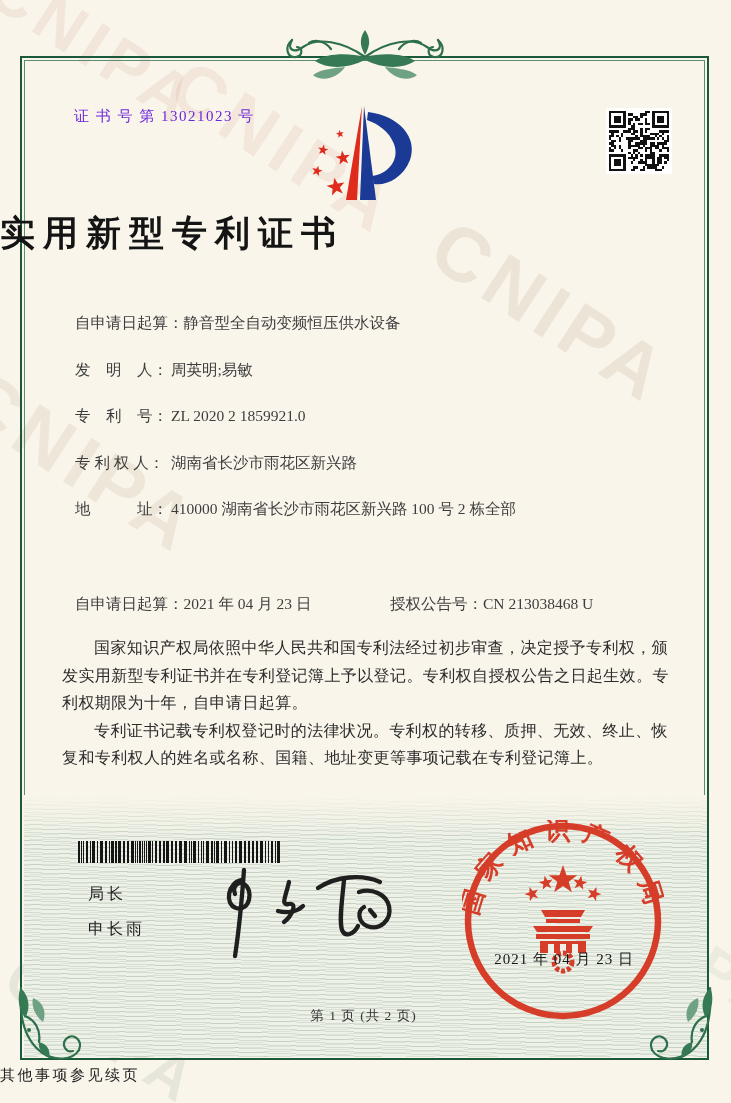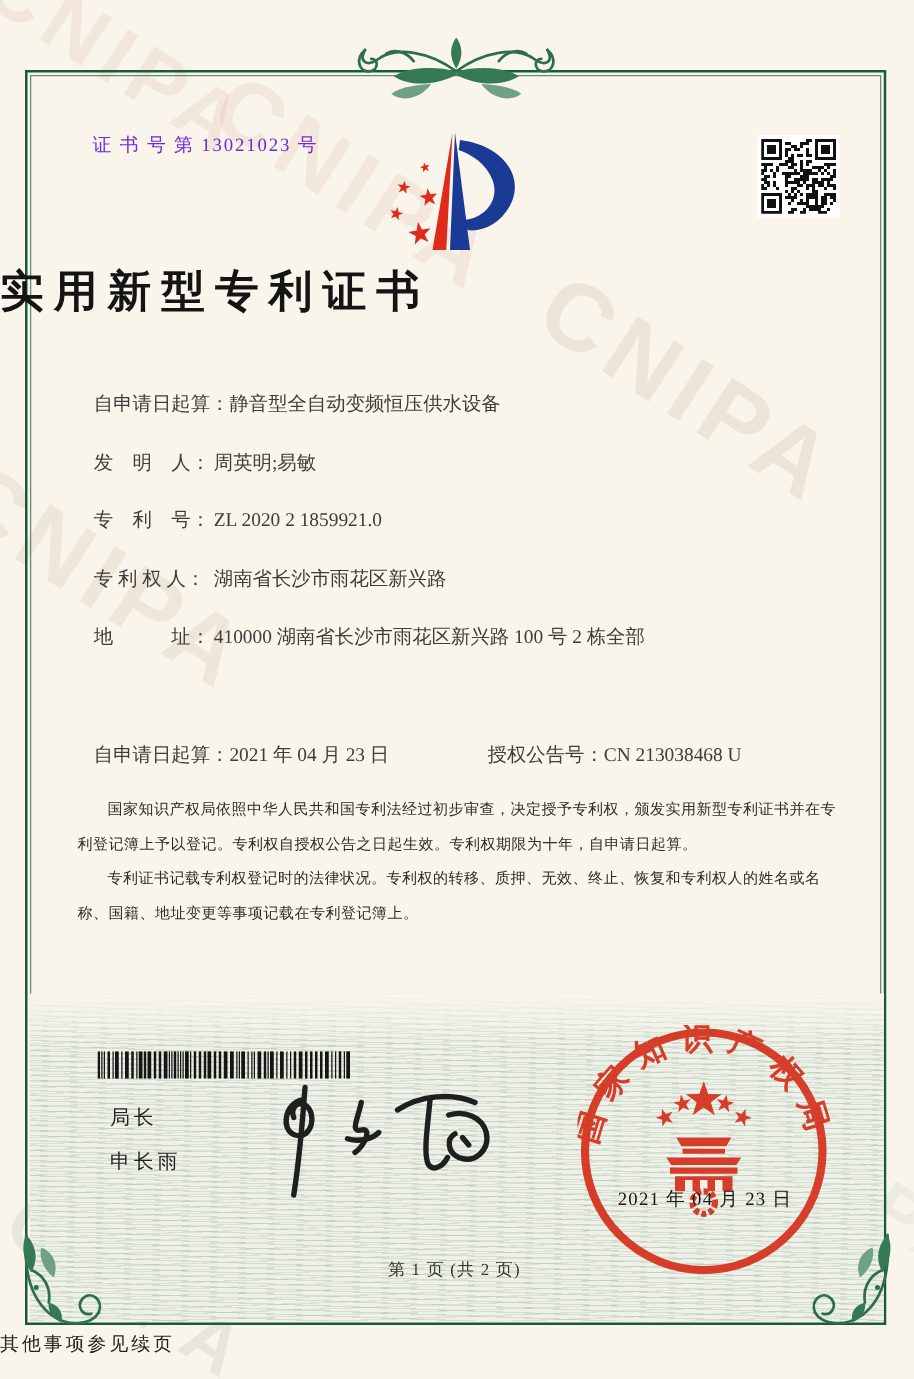--- a/index.html
+++ b/index.html
@@ -28,21 +28,21 @@
       padding:3px;box-sizing:border-box;}
   .logo{position:absolute;left:298px;top:100px;}
   .title{position:absolute;left:0;right:0;top:210px;text-align:left;font-size:35px;
          font-weight:700;letter-spacing:8px;color:#141414;}
   .fields{position:absolute;left:75px;top:313px;width:600px;font-size:15.5px;color:#3d3d3d;}
   .field{height:21px;margin-bottom:25.5px;white-space:nowrap;}
   .field .lab{display:inline-block;min-width:96px;}
   .grant-row{position:absolute;left:75px;top:594px;width:612px;font-size:15.5px;
              color:#3d3d3d;display:flex;white-space:nowrap;}
   .grant-cell1{width:315px;}
-  .paras{position:absolute;left:62px;top:634px;width:616px;font-size:12px;
+  .paras{position:absolute;left:62px;top:634px;width:616px;font-size:16px;
          line-height:27.5px;color:#2c2c2c;letter-spacing:0.4px;}
   .paras p{margin:0;text-indent:2em;}
   
   .guilloche{position:absolute;left:24px;top:795px;width:683px;height:262px;
      background-color:#eef1e7;
      background-image:
        linear-gradient(180deg, rgba(249,245,235,1) 0%, rgba(249,245,235,0) 16%),
        repeating-linear-gradient(2deg, rgba(118,148,122,0.22) 0 1px, rgba(0,0,0,0) 1px 4px),
        repeating-linear-gradient(-2deg, rgba(118,148,122,0.16) 0 1px, rgba(0,0,0,0) 1px 5px);}
   .barcode{position:absolute;left:78px;top:841px;width:205px;height:22px;}

